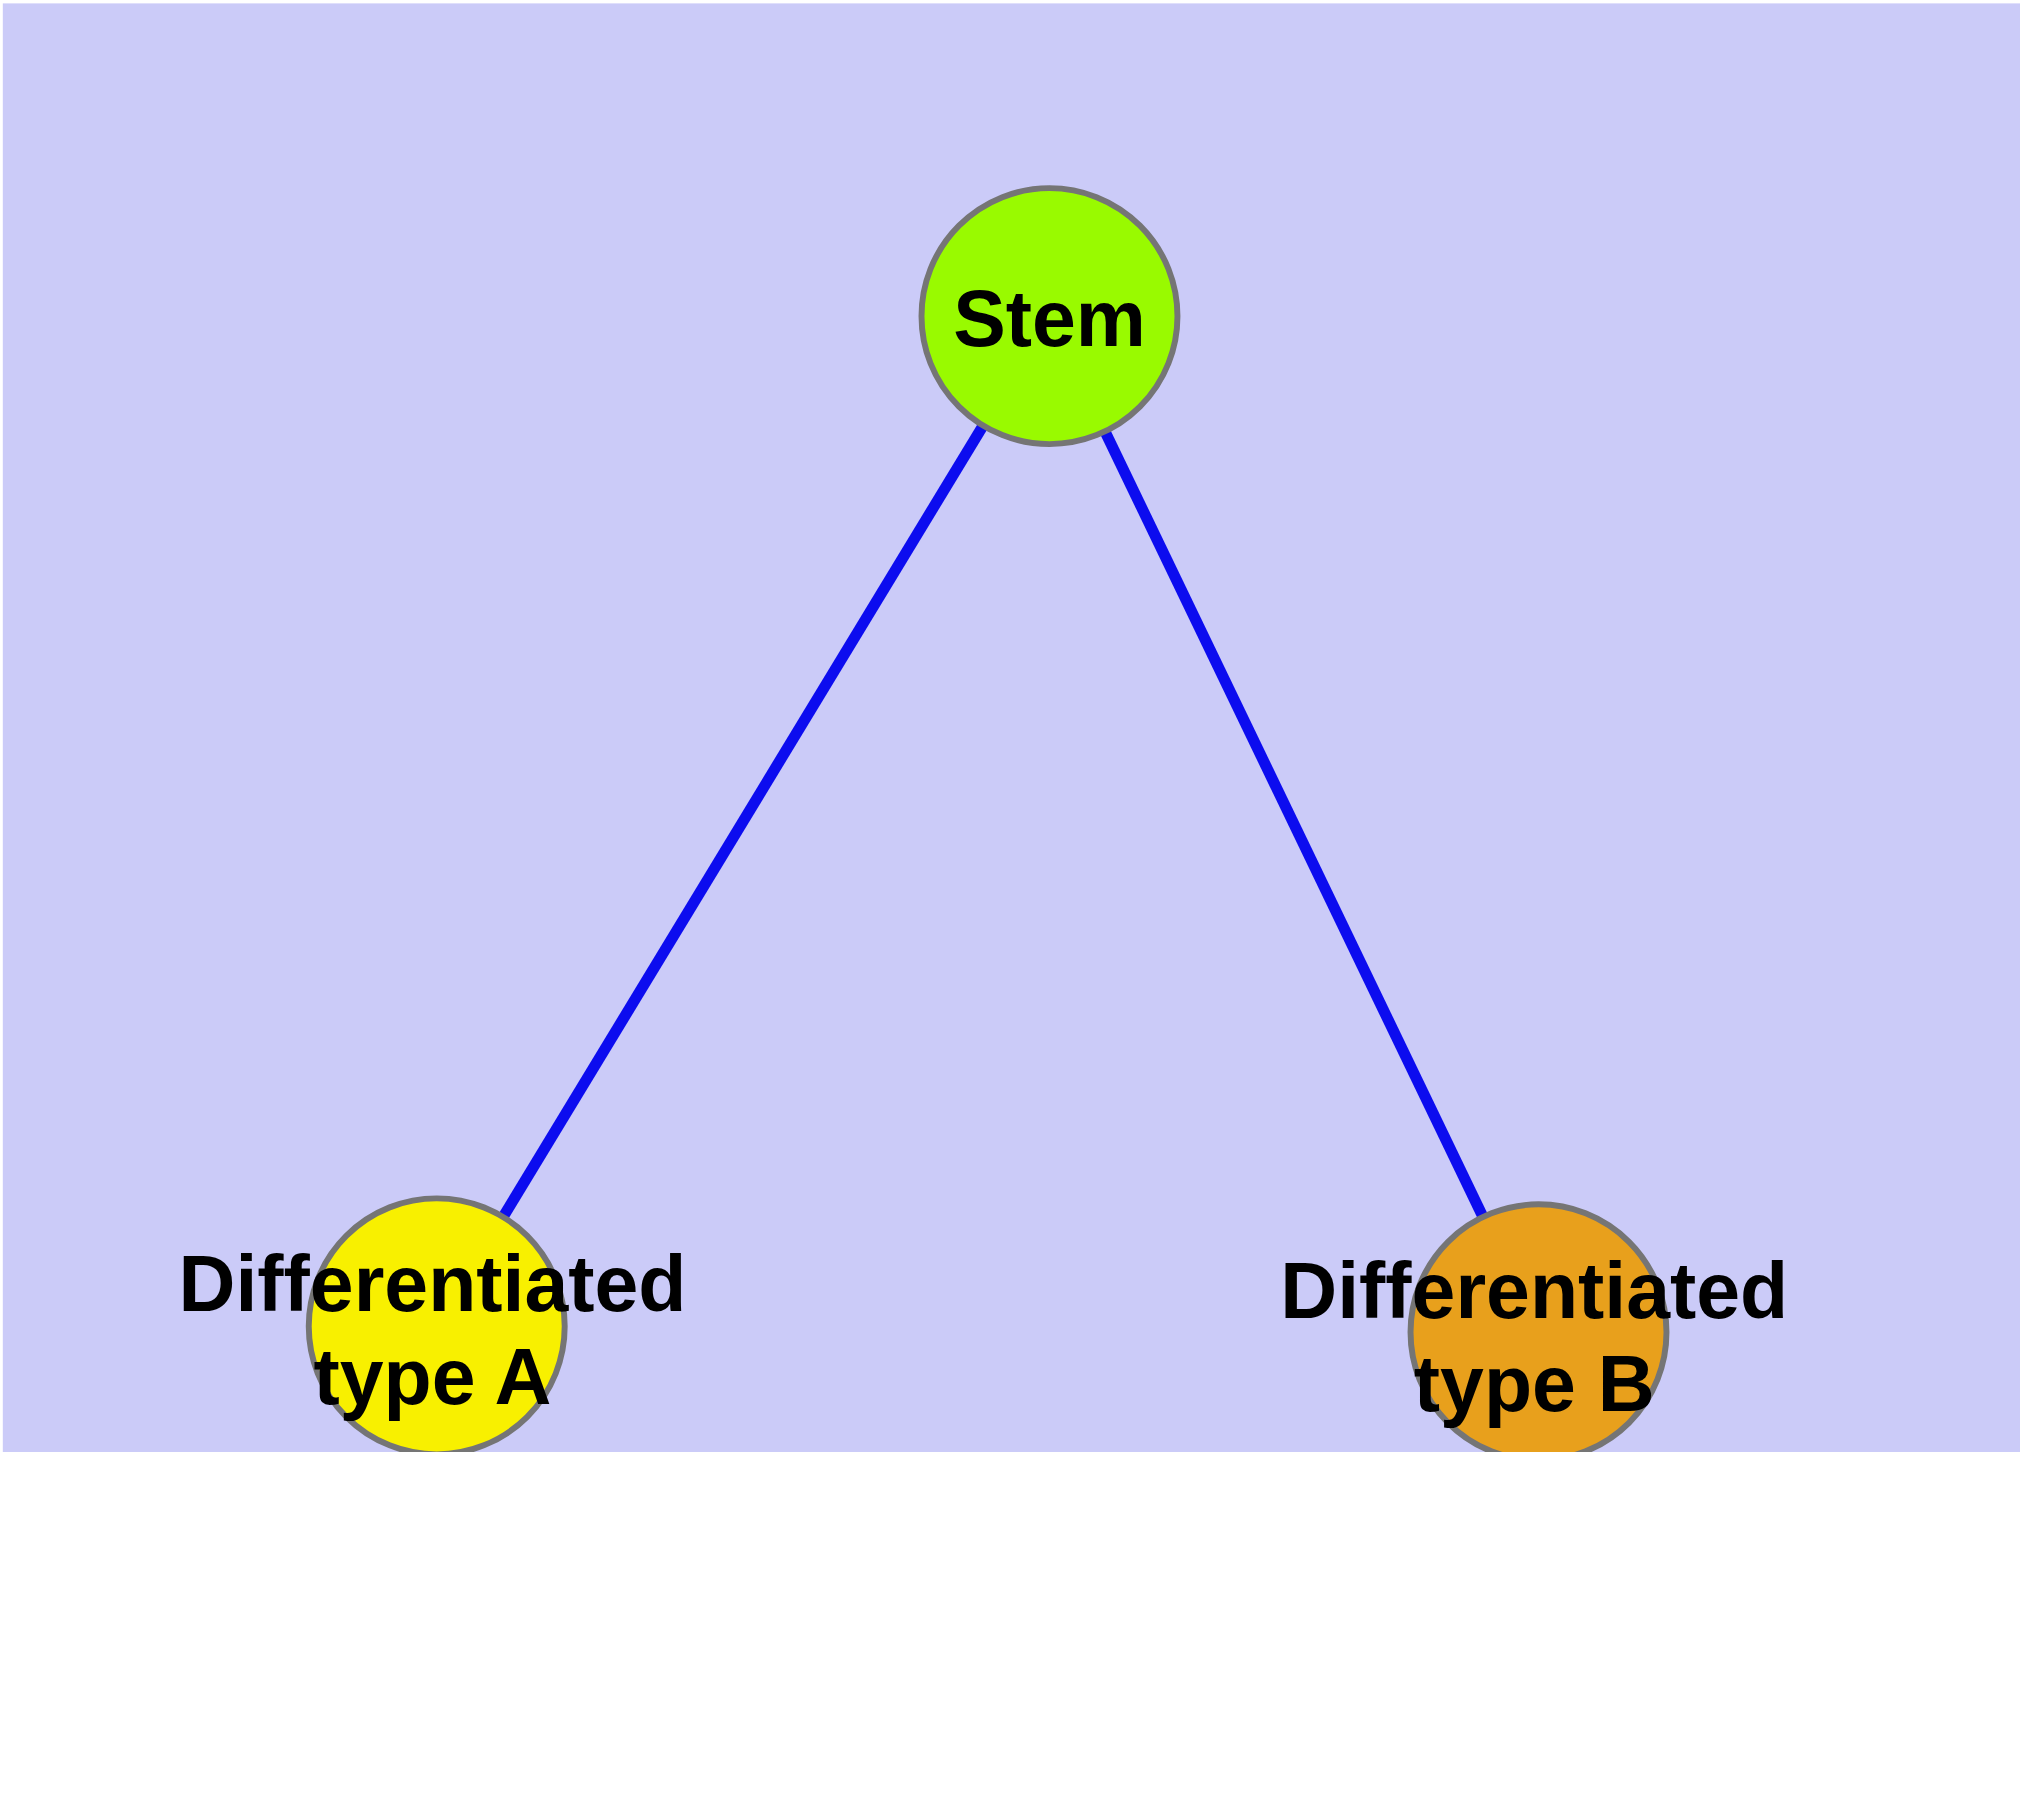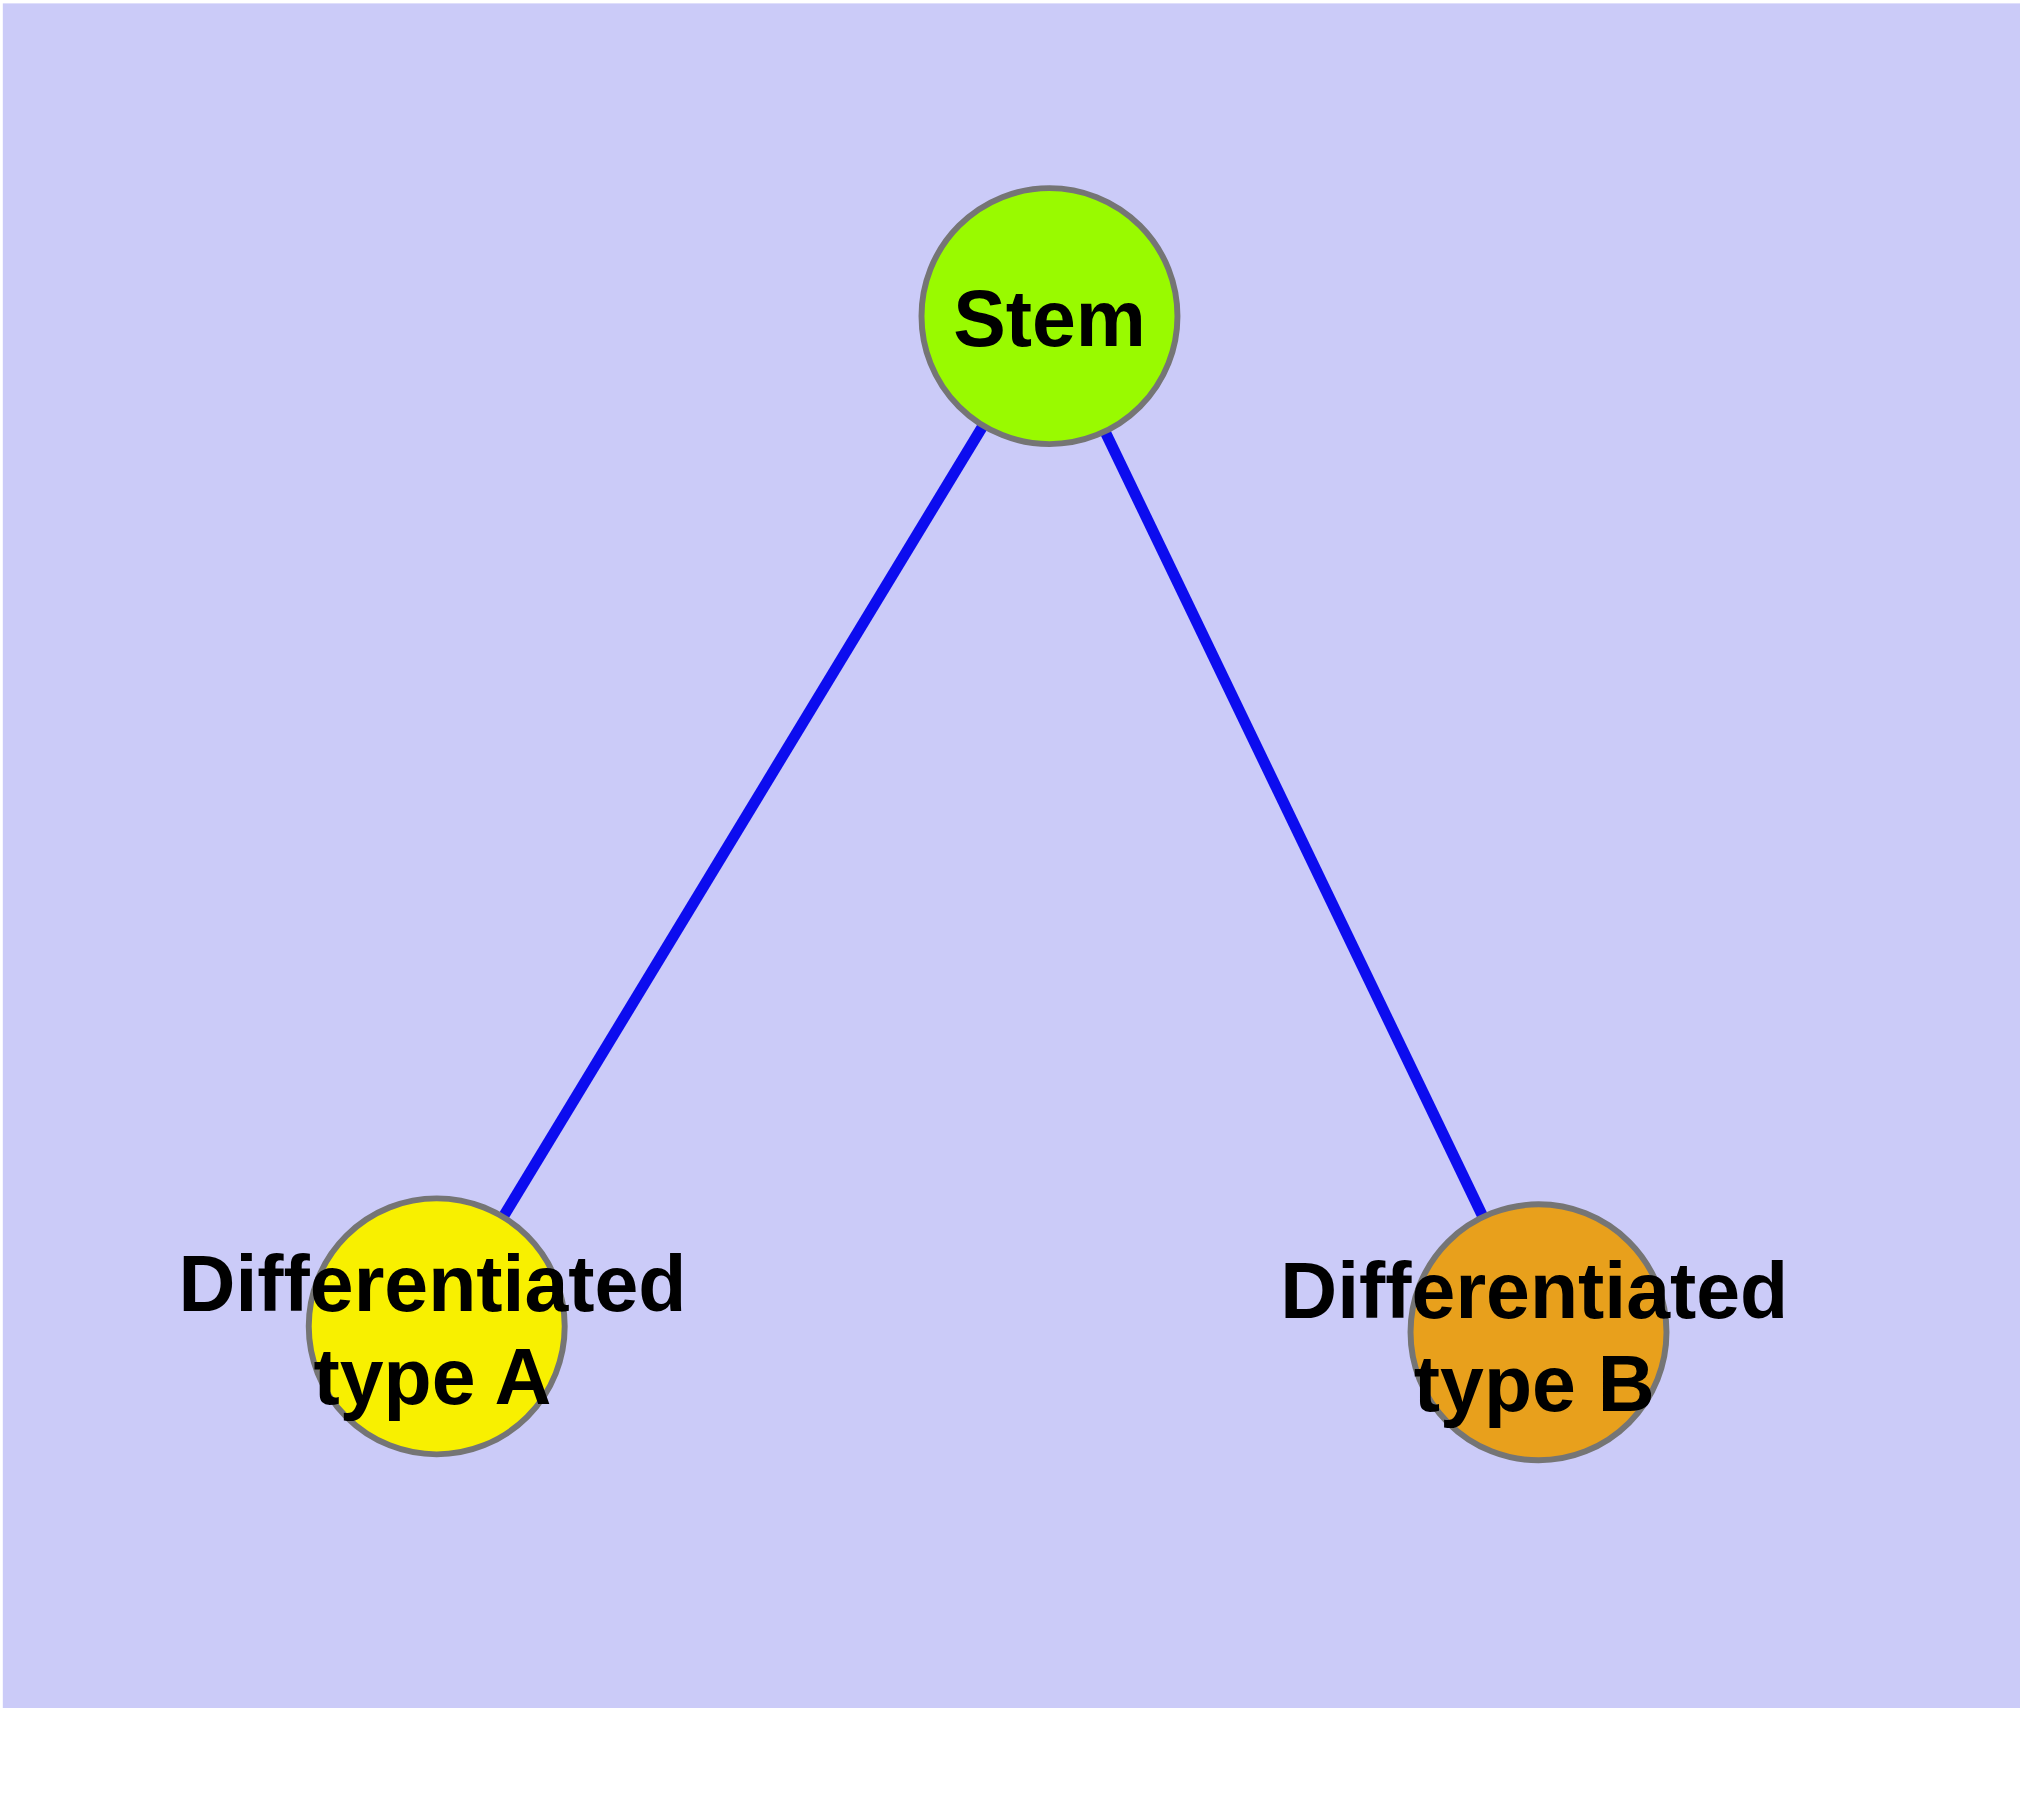--- a/index.html
+++ b/index.html
@@ -2,21 +2,21 @@
 <html style="font-size:13.6px"><head>
 <meta charset="utf-8">
 <style>
   html, body {
     margin: 0;
     padding: 0;
     background: #ffffff;
   }
   .diagram-wrap {
     width: 2021px;
-    height: 1708px;
+    height: 1452px;
     position: relative;
   }
   svg {
     display: block;
   }
   .node-circle {
     stroke-width: 7px;
   }
   .edge-line {
     stroke-width: 13px;

